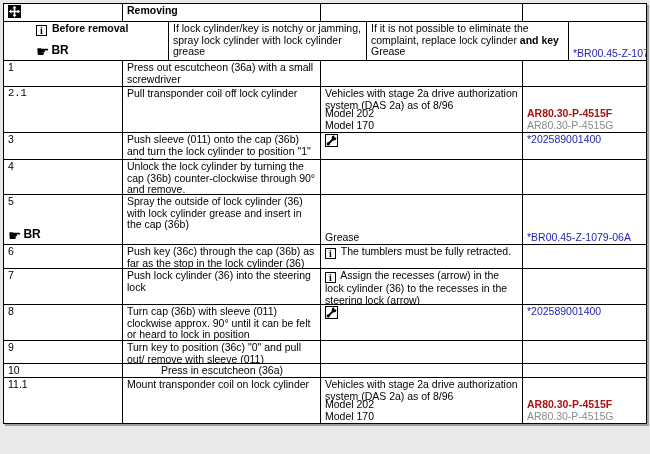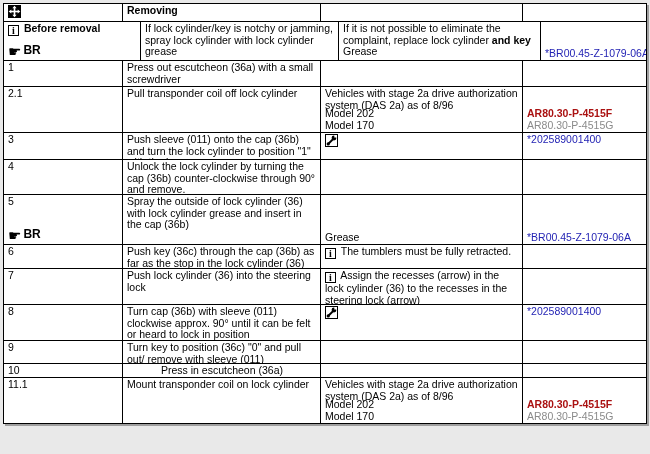--- a/index.html
+++ b/index.html
@@ -60,21 +60,21 @@
               <polygon points="12.3,6.5 9.7,4.4 9.7,8.6" fill="#fff"></polygon>
             </svg></span></div>
       </div>
       <div class="cell" style="width: 198px;">
         <div class="line"><span class="bold">Removing</span></div>
       </div>
       <div class="cell" style="width: 202px;"></div>
       <div class="cell" style="width: 124px;"></div>
     </div>
     <div class="row" style="height: 39px;">
-      <div class="cell" style="width: 118px;">
+      <div class="cell" style="width: 118px; margin-left: 28px;">
         <div class="line"><span class="infobox">i</span><span class="bold"> Before removal</span></div>
         <div class="line push"><span class="hand">☛</span><span class="bold" style="font-size: 12px;">BR</span></div>
       </div>
       <div class="cell" style="width: 198px; margin-left: 18px;">
         <div class="line"><span>If lock cylinder/key is notchy or jamming, spray lock cylinder with lock cylinder grease</span></div>
       </div>
       <div class="cell" style="width: 202px;">
         <div class="line"><span>If it is not possible to eliminate the complaint, replace lock cylinder </span><span class="bold">and key</span></div>
         <div class="line"><span>Grease</span></div>
       </div>
@@ -86,21 +86,21 @@
       <div class="cell" style="width: 118px;">
         <div class="line"><span>1</span></div>
       </div>
       <div class="cell" style="width: 198px;">
         <div class="line"><span>Press out escutcheon (36a) with a small screwdriver</span></div>
       </div>
       <div class="cell" style="width: 202px;"></div>
       <div class="cell" style="width: 124px;"></div>
     </div>
     <div class="row" style="height: 46px;">
-      <div class="cell" style="width: 118px;">
+      <div class="cell" style="width: 118px; font-family: Liberation Mono, monospace;">
         <div class="line"><span>2.1</span></div>
       </div>
       <div class="cell" style="width: 198px;">
         <div class="line"><span>Pull transponder coil off lock cylinder</span></div>
       </div>
       <div class="cell" style="width: 202px;">
         <div class="line"><span>Vehicles with stage 2a drive authorization system (DAS 2a) as of 8/96</span></div>
         <div class="line"><span>Model 202</span></div>
         <div class="line"><span>Model 170</span></div>
       </div>

